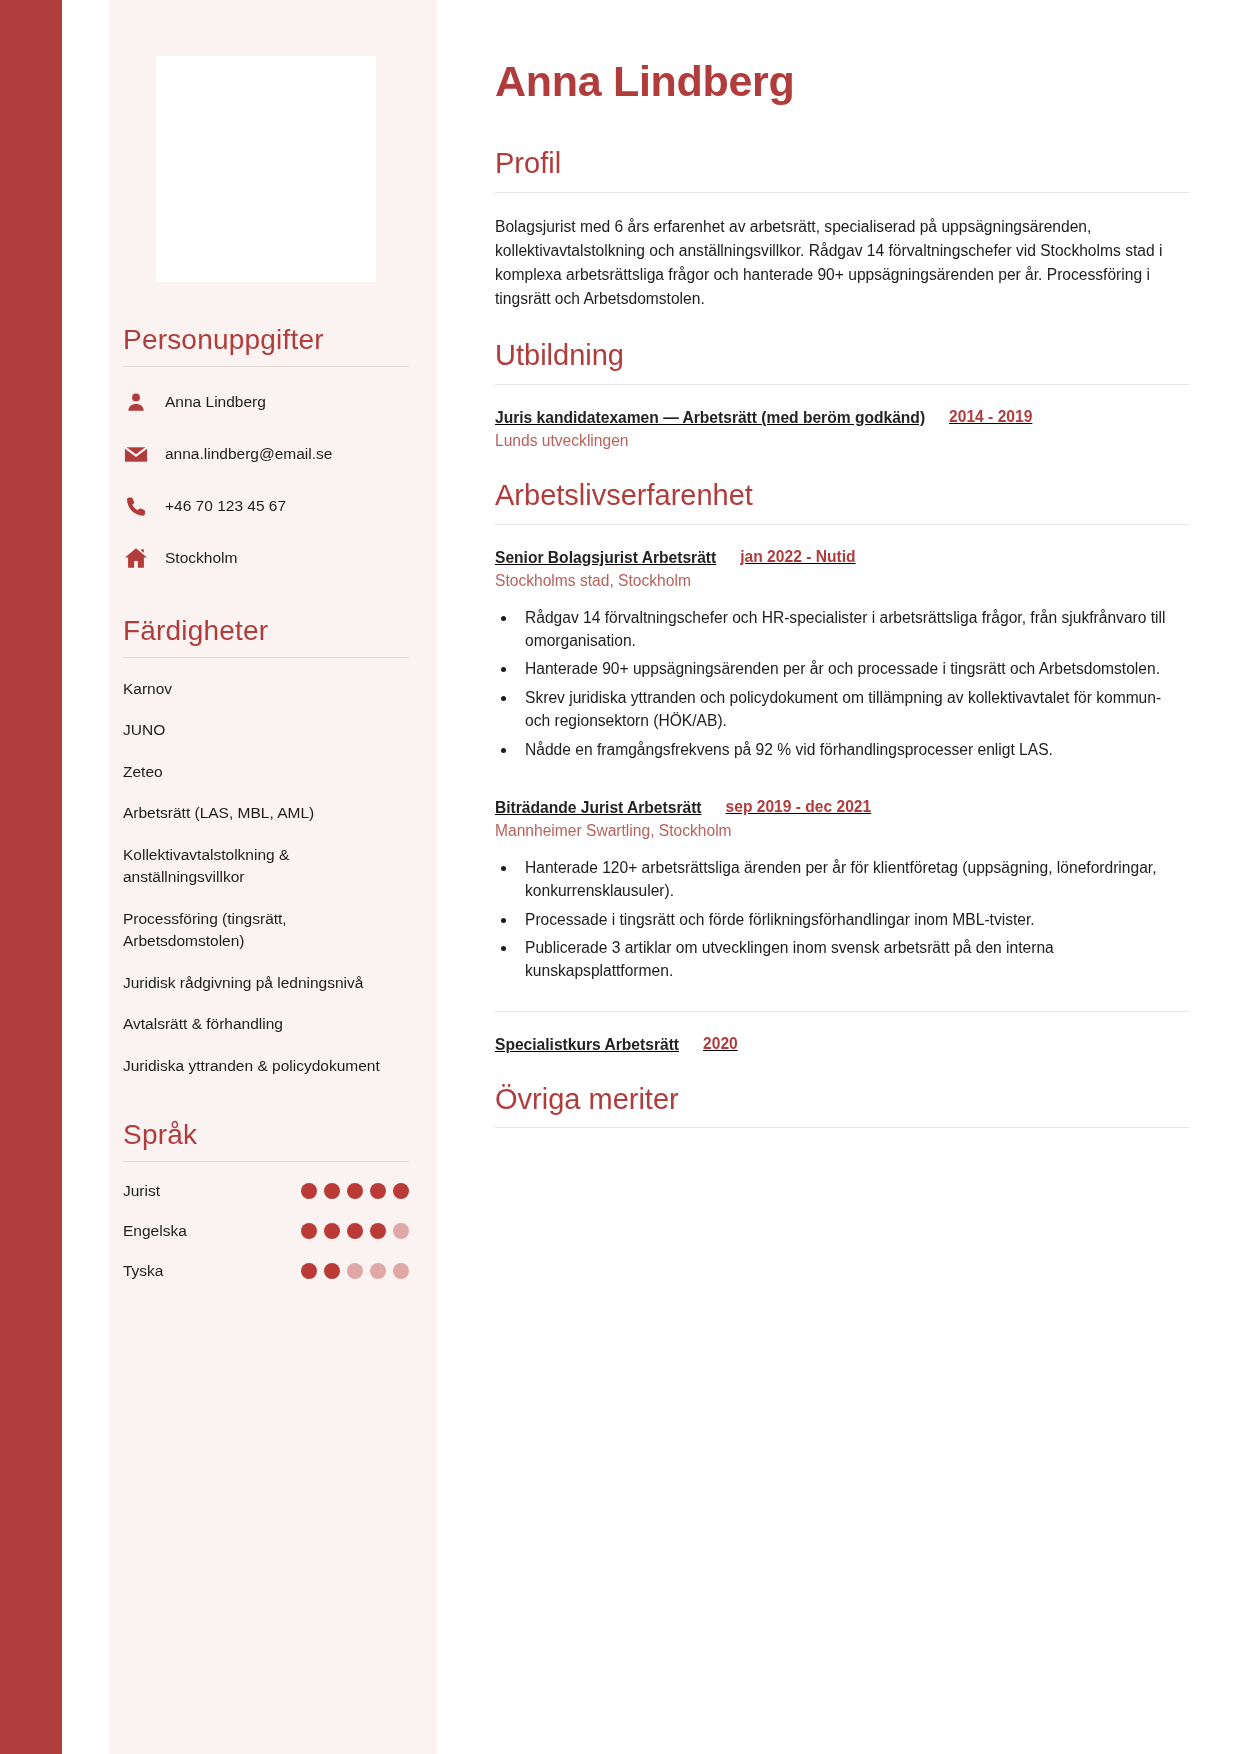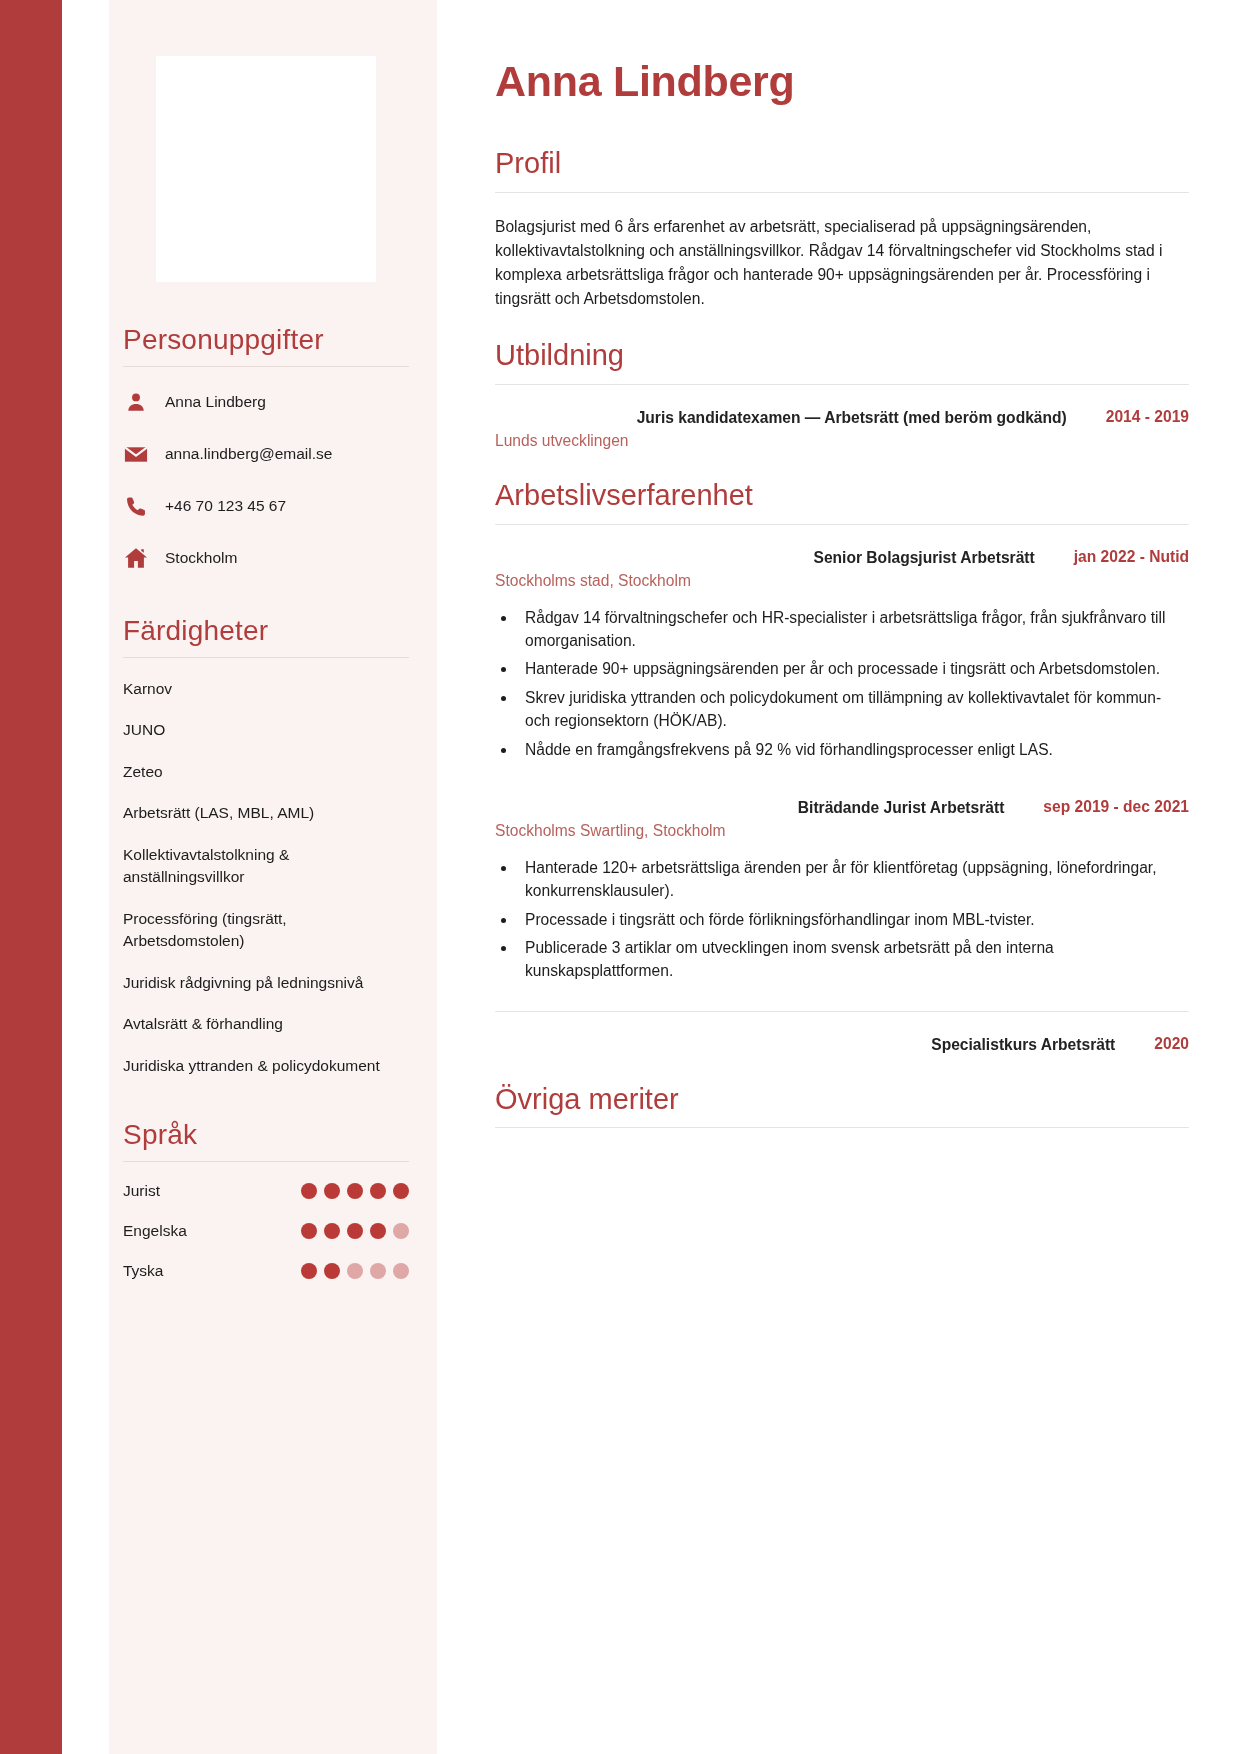--- a/index.html
+++ b/index.html
@@ -135,22 +135,23 @@
   .body-text {
     font-size: 15.6px;
     line-height: 1.55;
     color: #1d1d1d;
   }
 
   .entry { margin-bottom: 10px; }
   .entry-head {
     display: flex;
     align-items: flex-start;
-    justify-content: flex-end;
-    gap: 39px;
+    justify-content: flex-start;
+    gap: 24px;
+    text-decoration: underline;
   }
   .entry-title {
     font-size: 15.6px;
     font-weight: bold;
     color: #232323;
     line-height: 1.35;
     max-width: 480px;
   }
   .entry-date {
     font-size: 15.6px;
@@ -324,21 +325,21 @@
               <li>Skrev juridiska yttranden och policydokument om tillämpning av kollektivavtalet för kommun- och regionsektorn (HÖK/AB).</li>
               <li>Nådde en framgångsfrekvens på 92 % vid förhandlingsprocesser enligt LAS.</li>
             </ul>
           </div>
           <div class="gap-lg"></div>
           <div class="entry">
             <div class="entry-head">
               <span class="entry-title">Biträdande Jurist Arbetsrätt</span>
               <span class="entry-date">sep 2019 - dec 2021</span>
             </div>
-            <div class="entry-org">Stockholms Swartling, Stockholm</div>
+            <div class="entry-org">Mannheimer Swartling, Stockholm</div>
             <ul class="bullets">
               <li>Hanterade 120+ arbetsrättsliga ärenden per år för klientföretag (uppsägning, lönefordringar, konkurrensklausuler).</li>
               <li>Processade i tingsrätt och förde förlikningsförhandlingar inom MBL-tvister.</li>
               <li>Publicerade 3 artiklar om utvecklingen inom svensk arbetsrätt på den interna kunskapsplattformen.</li>
             </ul>
           </div>
         </div>
     </section>
 
     <section class="section">

